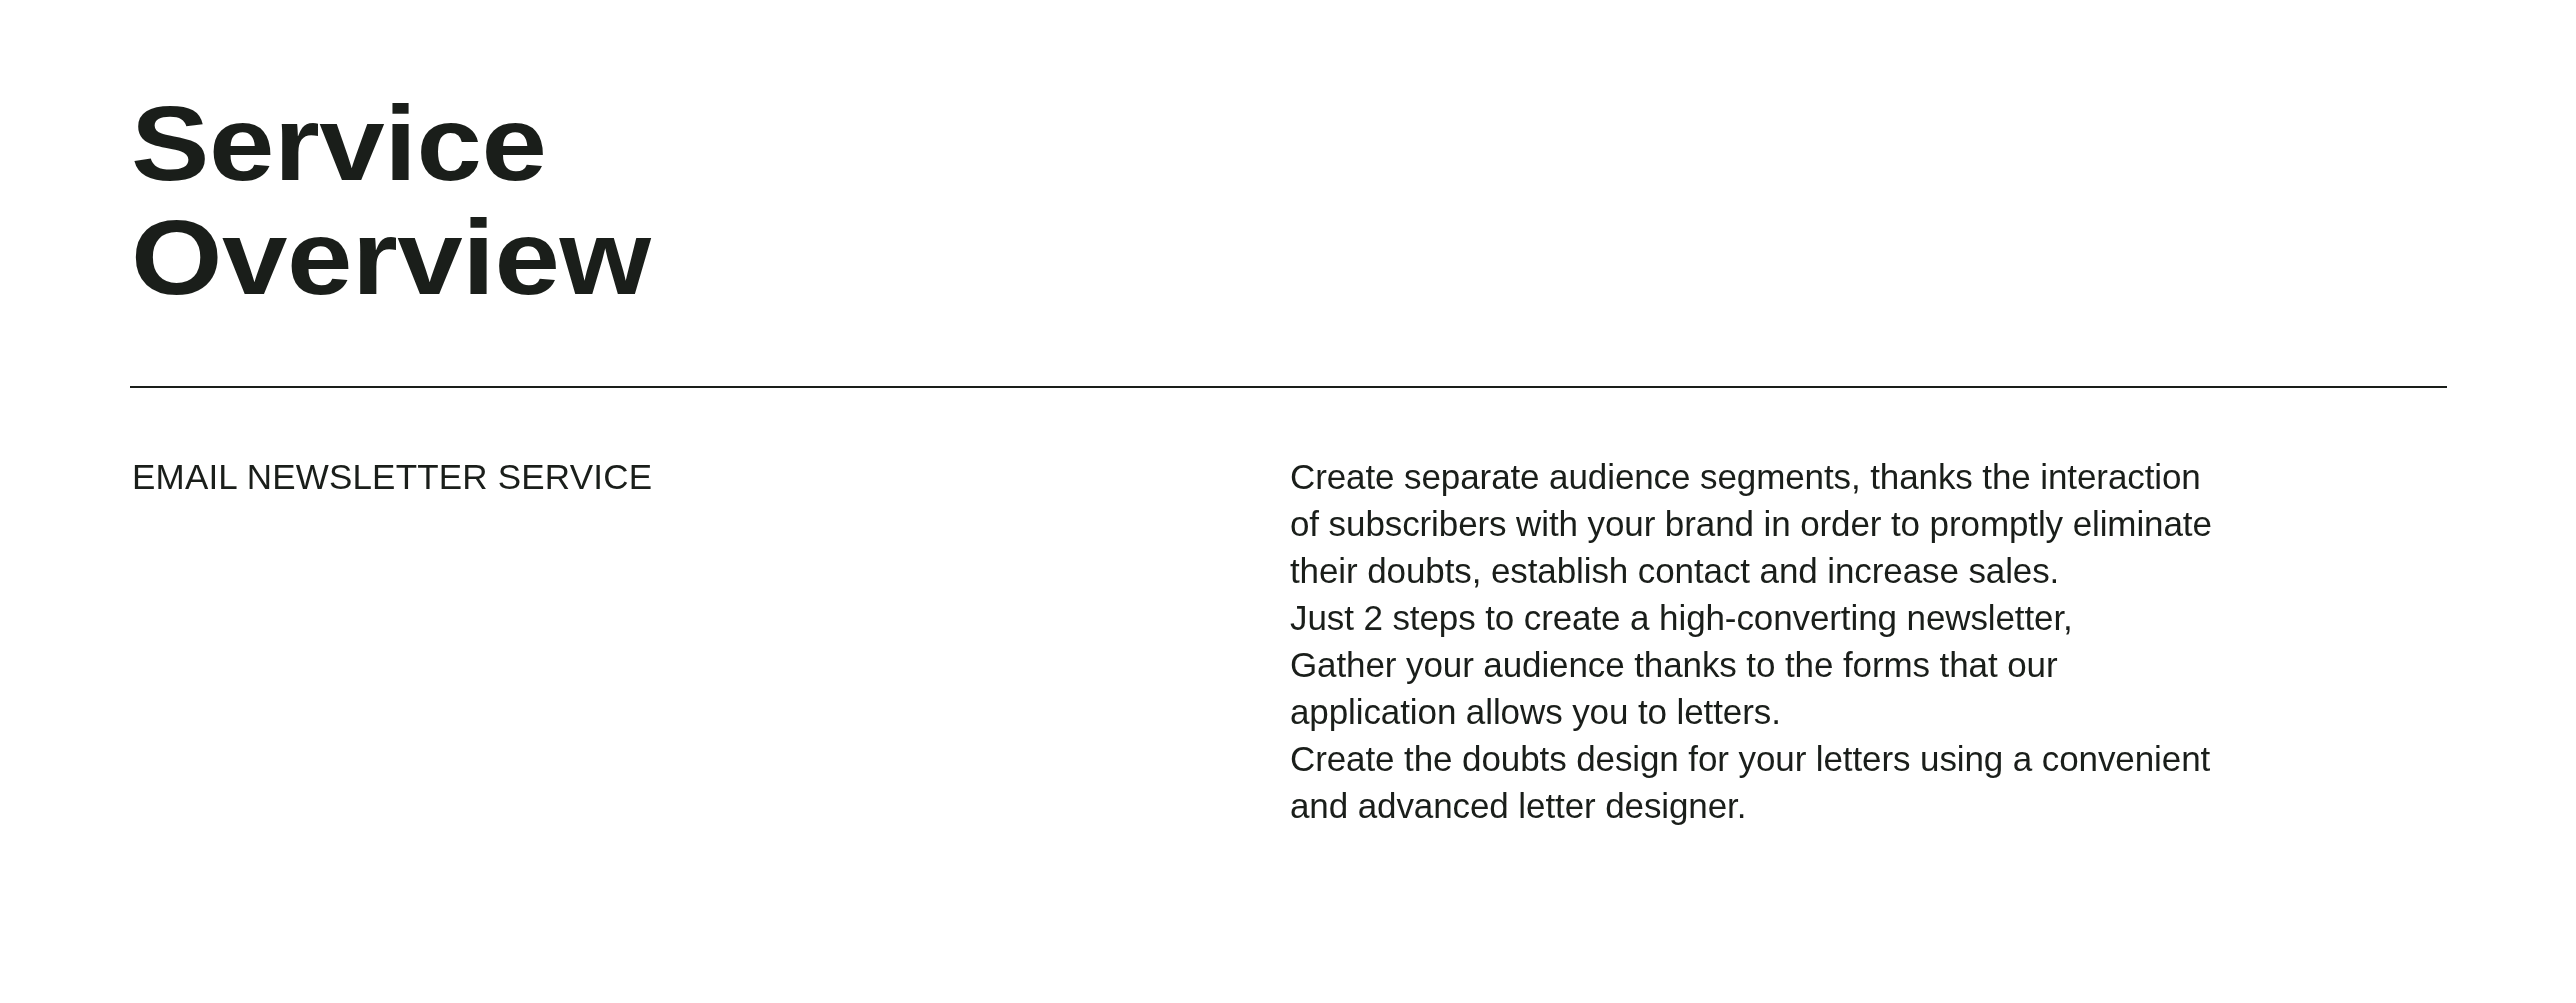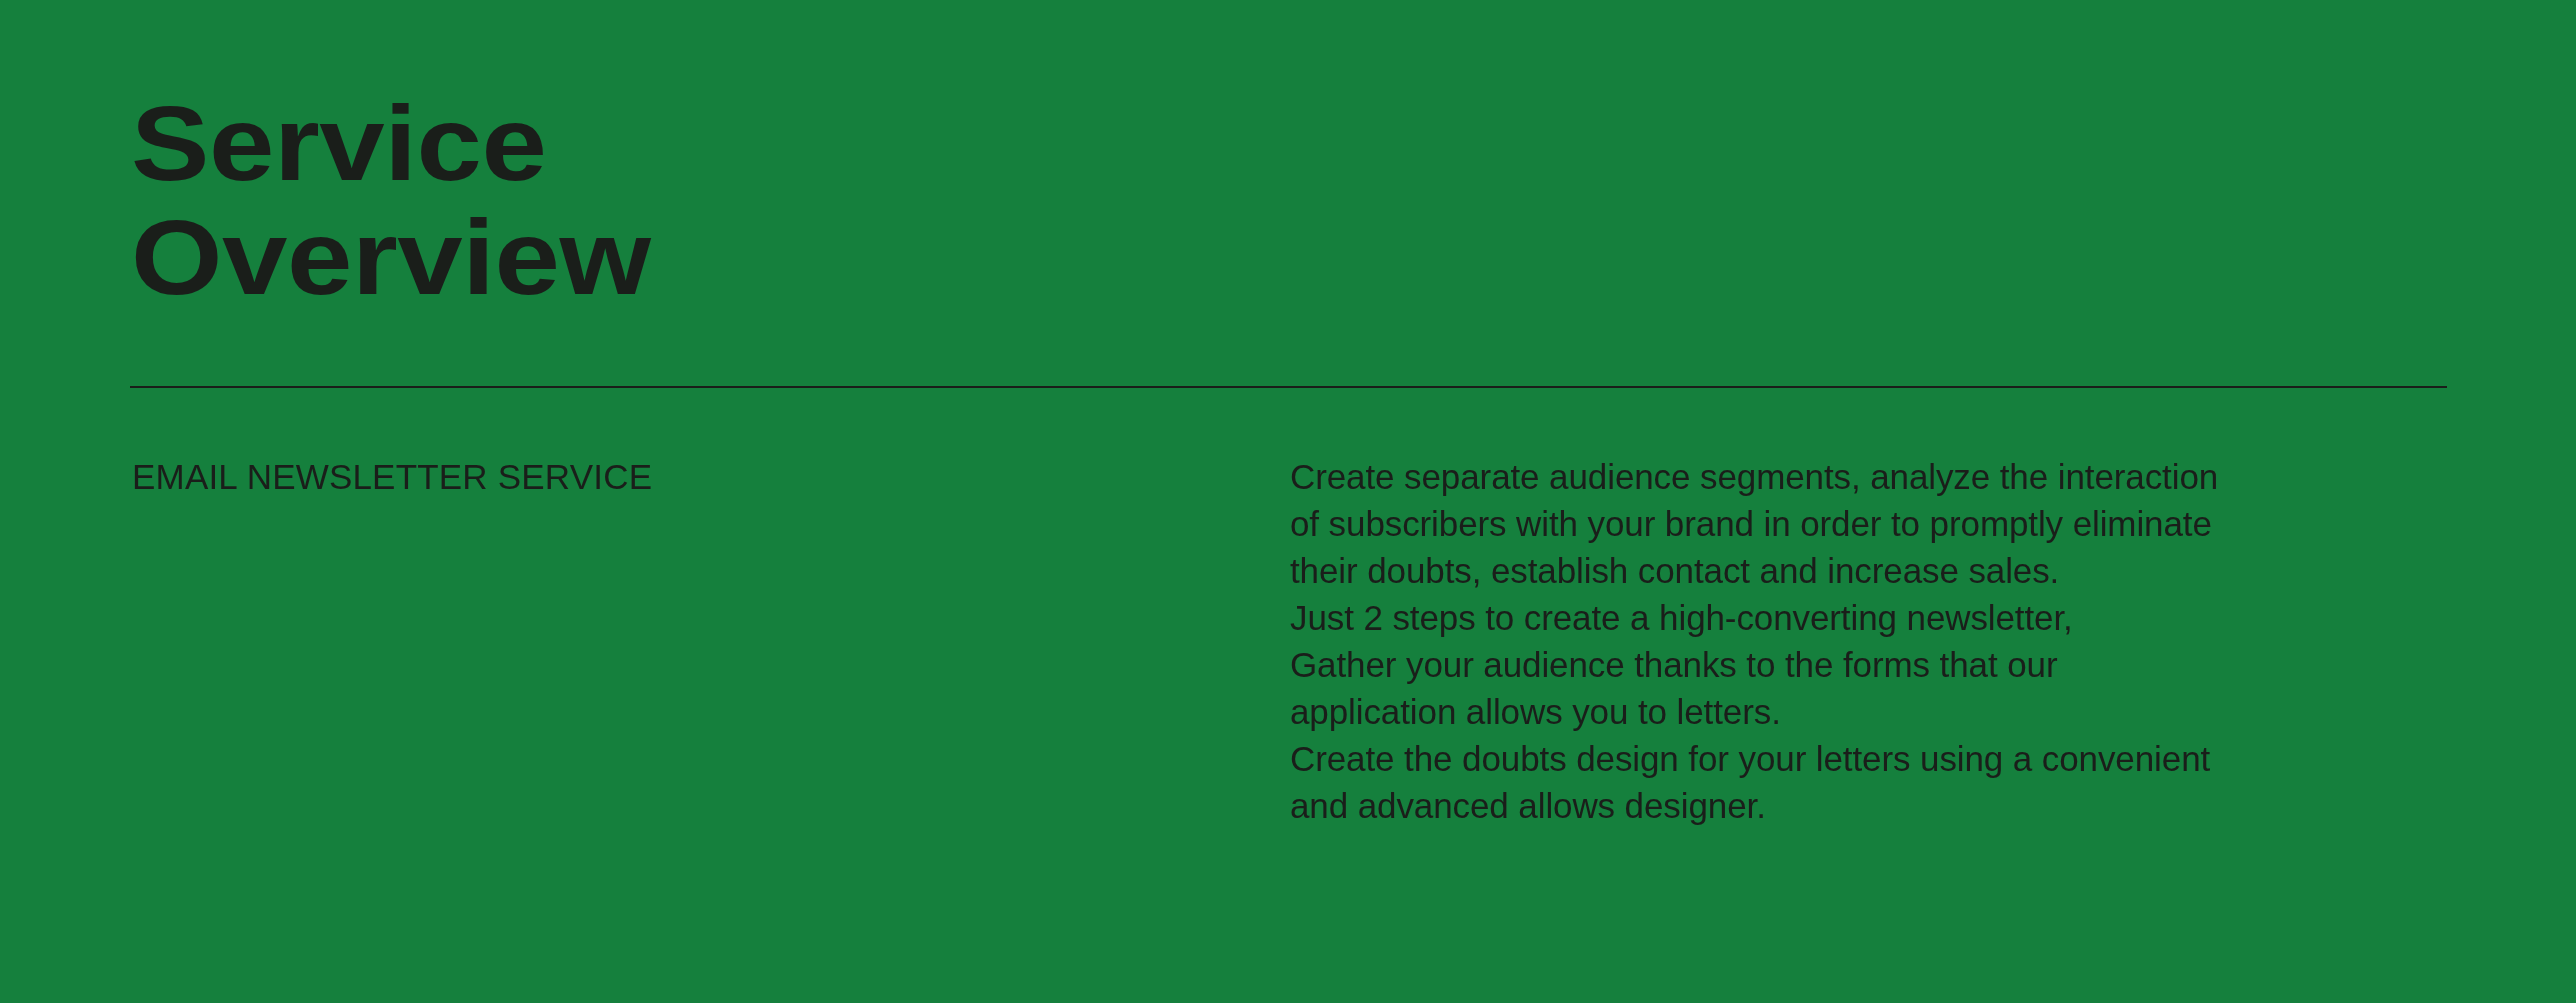--- a/index.html
+++ b/index.html
@@ -13,21 +13,21 @@
     background: #4aa288;
     font-family: "Liberation Sans", "DejaVu Sans", sans-serif;
     color: #1a1e1a;
     overflow: hidden;
     position: relative;
   }
 
   .page {
     position: absolute;
     inset: 0;
-    background: #15803d;
+    background: #ffffff;
   }
 
   
   .heading-block {
     position: absolute;
     left: 131px;
     top: 87px;
     width: 2318px;
   }
   .heading-line {
@@ -102,26 +102,26 @@
     <span class="heading-line">Overview</span>
   </div>
 
   <div class="divider"></div>
 
   <div class="content-row">
 
     <div class="service-label">EMAIL NEWSLETTER SERVICE</div>
 
     <div class="body-copy">
-      <span class="body-line">Create separate audience segments, analyze the interaction</span>
+      <span class="body-line">Create separate audience segments, thanks the interaction</span>
       <span class="body-line">of subscribers with your brand in order to promptly eliminate</span>
       <span class="body-line">their doubts, establish contact and increase sales.</span>
       <span class="body-line">Just 2 steps to create a high-converting newsletter,</span>
       <span class="body-line">Gather your audience thanks to the forms that our</span>
       <span class="body-line">application allows you to letters.</span>
       <span class="body-line">Create the doubts design for your letters using a convenient</span>
-      <span class="body-line">and advanced allows designer.</span>
+      <span class="body-line">and advanced letter designer.</span>
     </div>
 
   </div>
 
 </div>
 
 
 </body></html>

